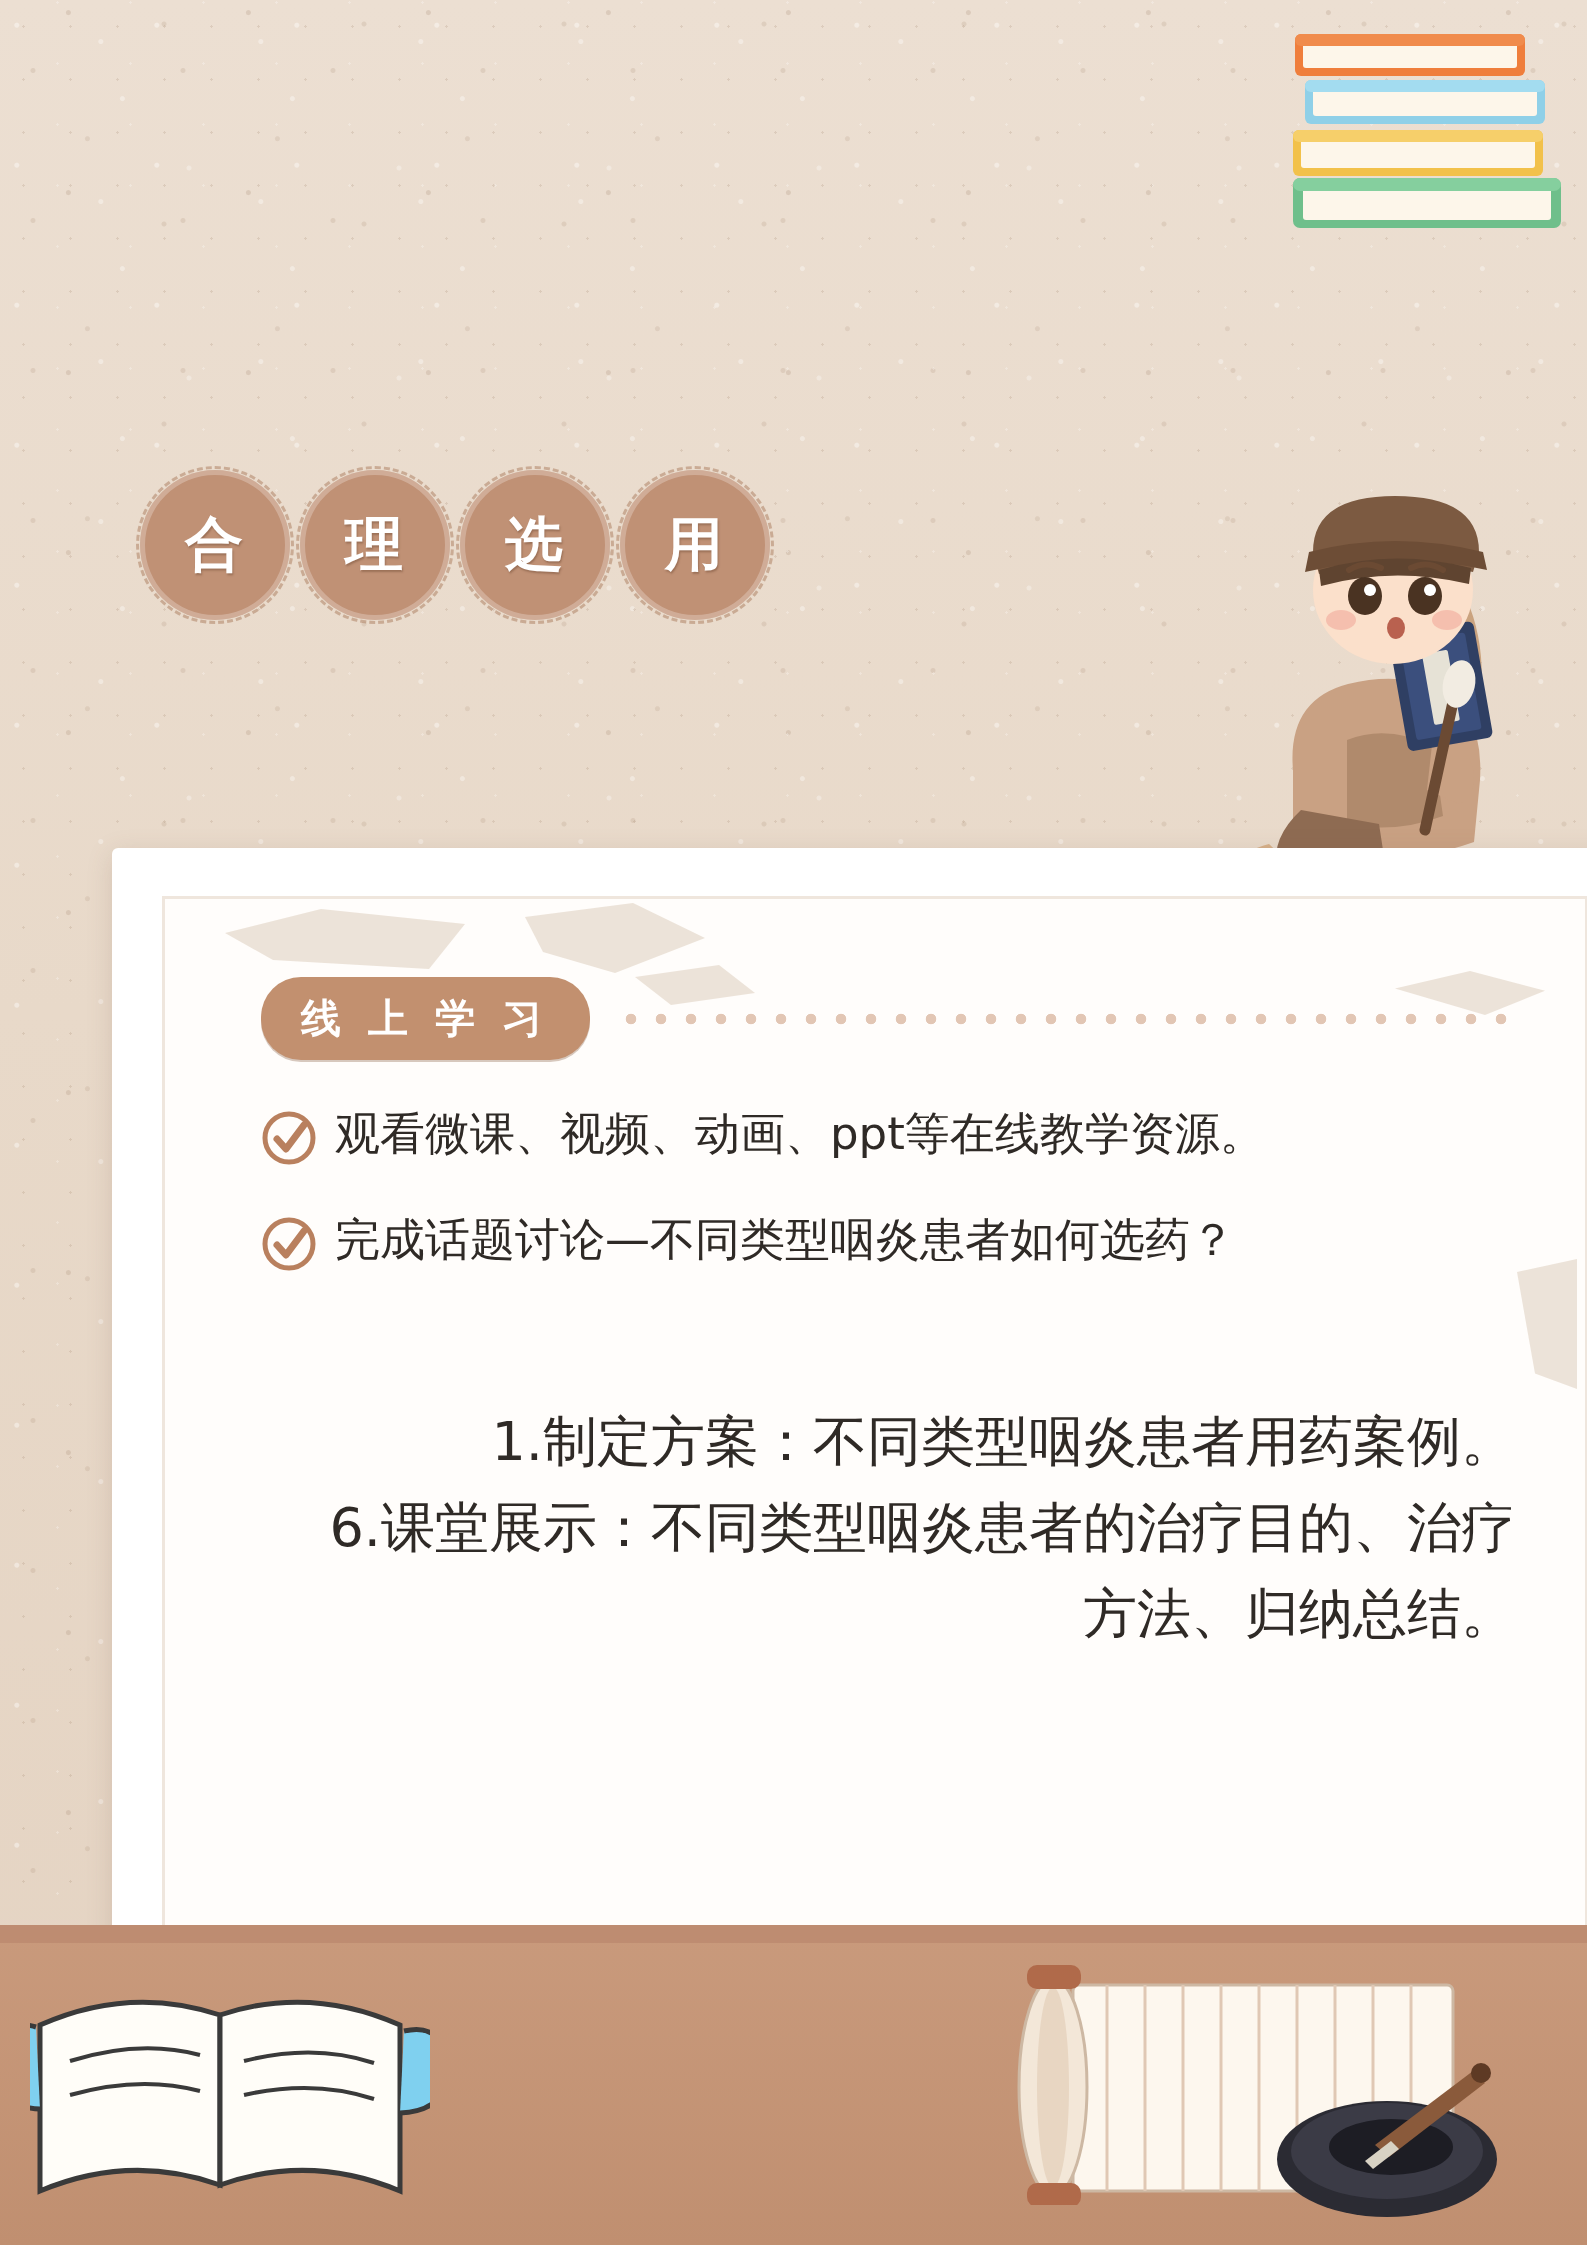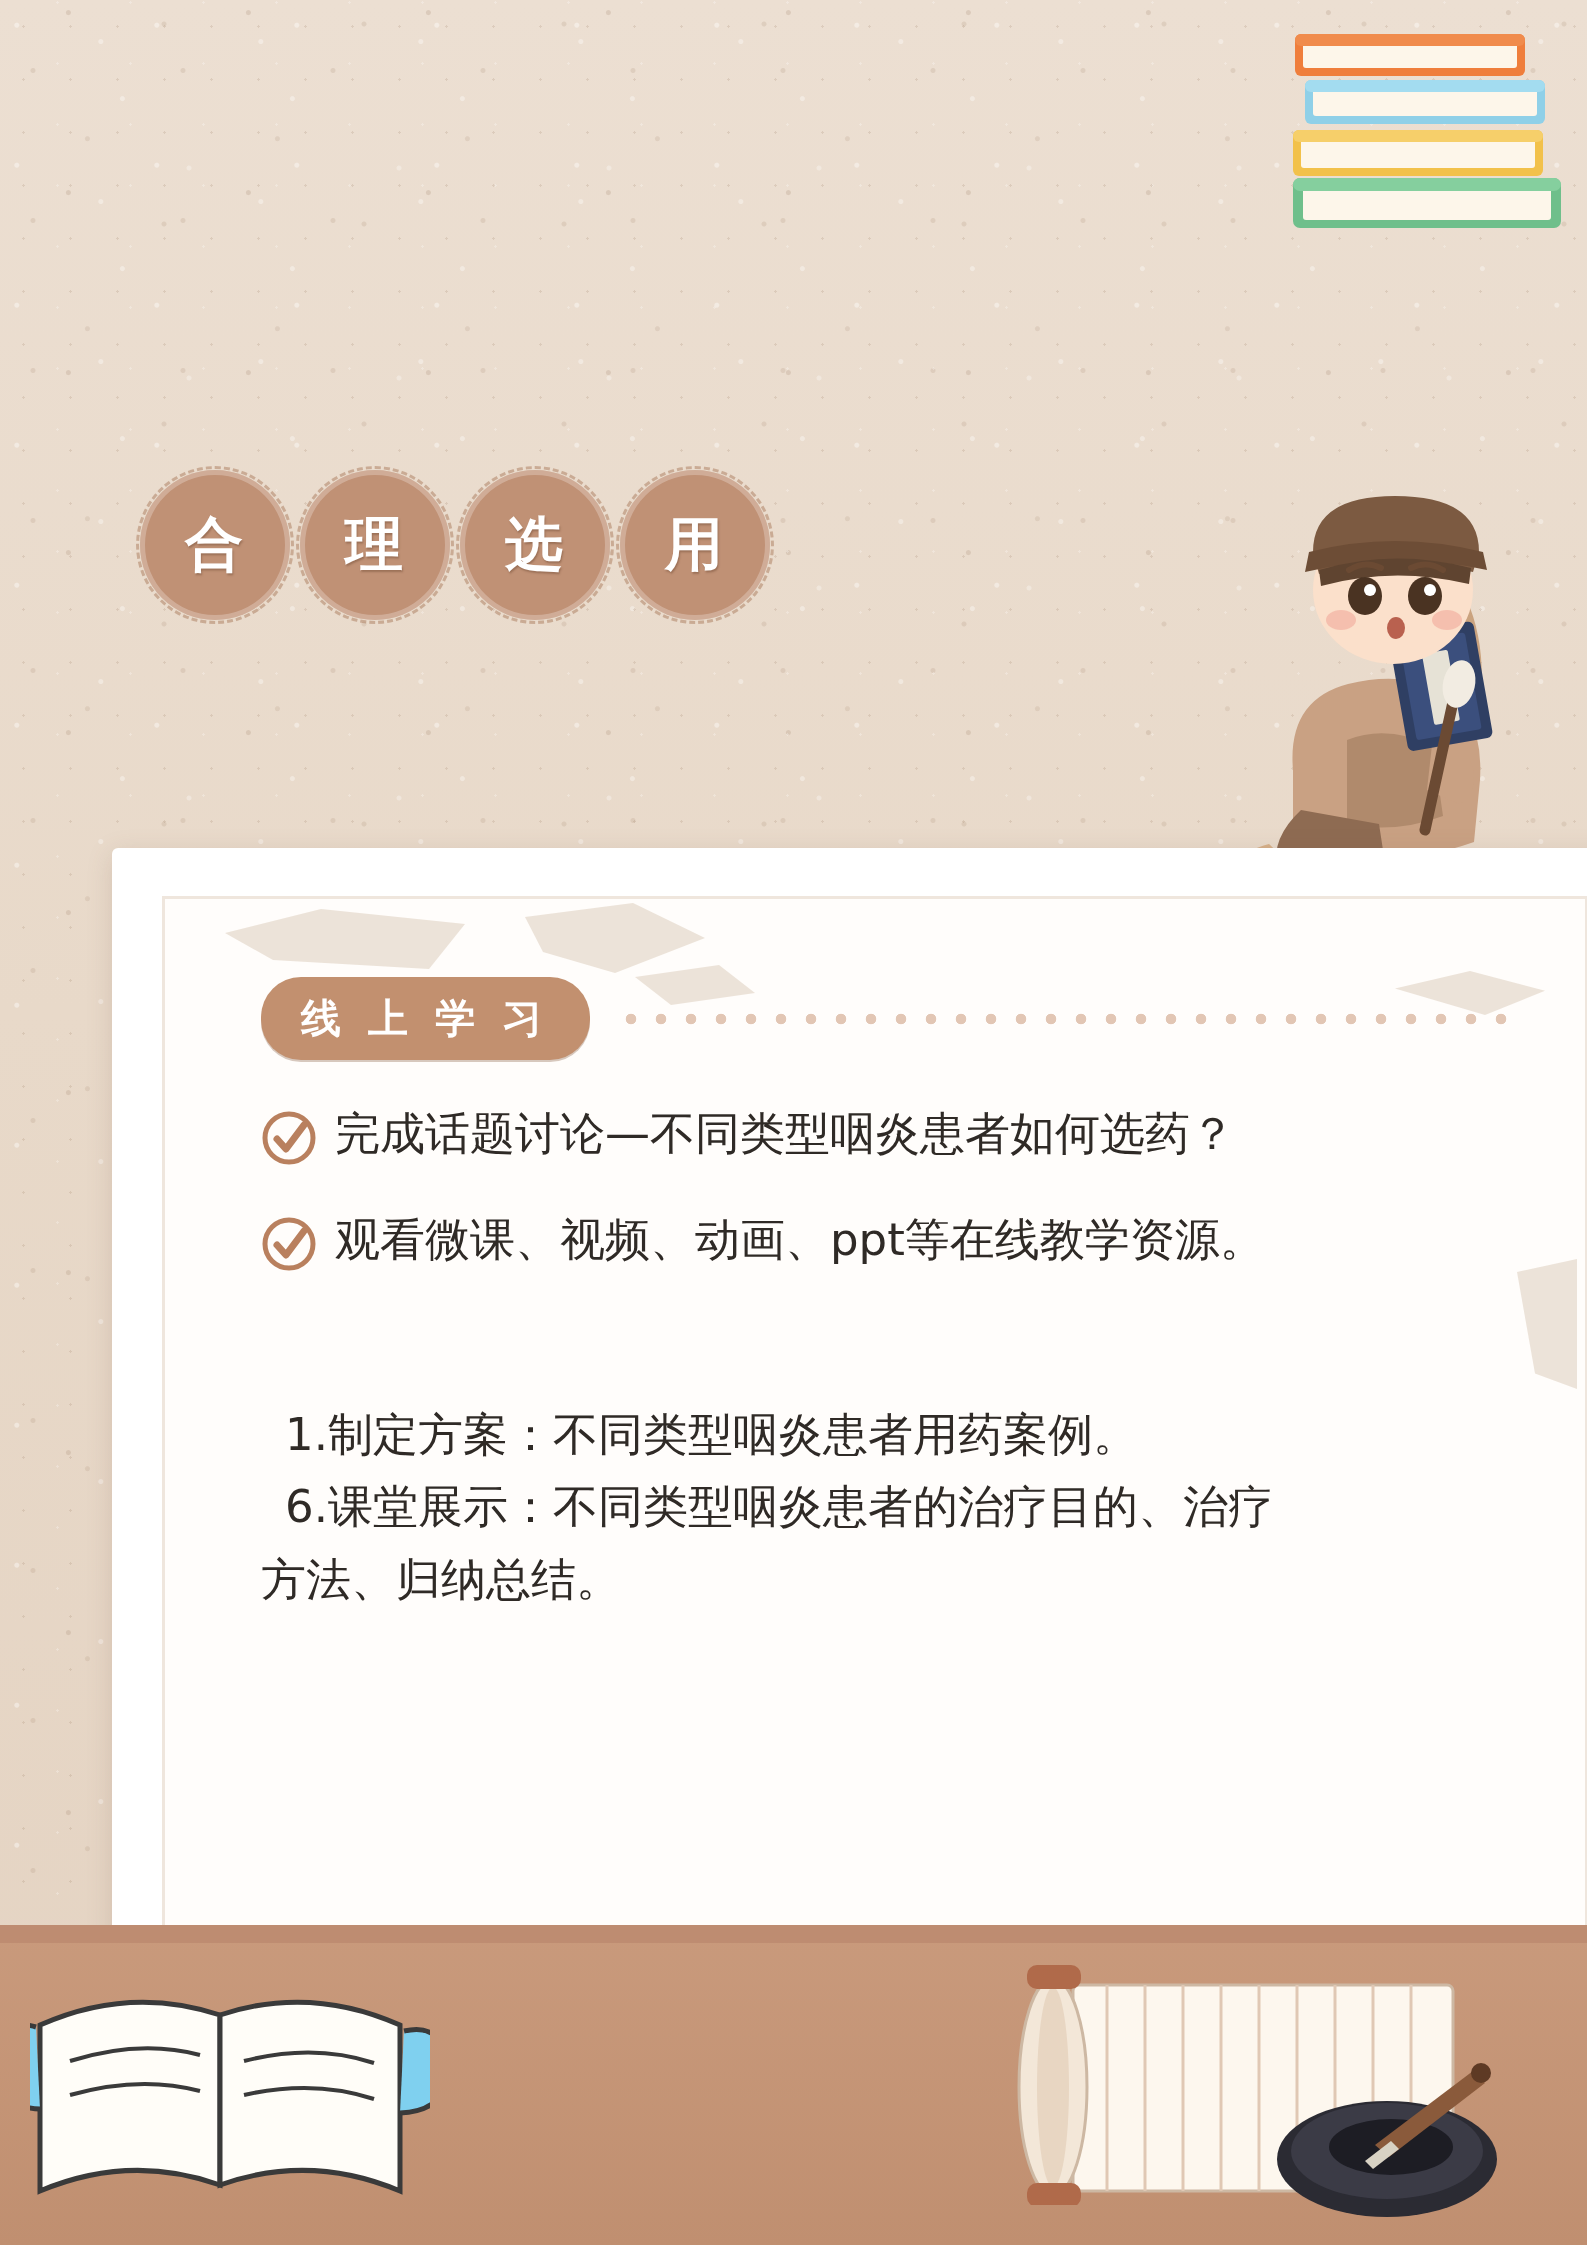--- a/index.html
+++ b/index.html
@@ -123,23 +123,23 @@
     background-size:30px 14px;background-repeat:repeat-x;background-position:0 center;}
 
   
   .chk-item{display:flex;align-items:flex-start;margin-top:44px;}
   .chk-icon{flex:0 0 auto;width:56px;height:56px;margin-right:18px;margin-top:6px;}
   .chk-text{
     font-size:45px;color:#2f2a26;line-height:1.35;
     font-family:"DejaVu Sans","Liberation Sans",sans-serif;
   }
   .num-line{
-    font-size:45px;color:#2f2a26;line-height:1.52;
+    font-size:54px;color:#2f2a26;line-height:1.52;
     font-family:"DejaVu Sans","Liberation Sans",sans-serif;
-    margin:0 0 4px 0;padding-left:24px;text-indent:0;
+    margin:0 0 4px 0;padding-left:24px;text-indent:0;text-align:right;
   }
 
   
   #desk{position:absolute;left:0;right:0;bottom:0;height:320px;
     background:linear-gradient(180deg,#c99a7c 0%,#c08f70 100%);}
   #desk-top{position:absolute;left:0;right:0;top:0;height:18px;background:#b8836a;opacity:.6;}
   #open-book{position:absolute;left:30px;bottom:30px;width:400px;height:250px;}
   #scroll{position:absolute;right:120px;bottom:40px;width:480px;height:250px;}
   #inkstone{position:absolute;right:60px;bottom:20px;width:260px;height:170px;}
 </style>
@@ -243,29 +243,29 @@
         <div class="pill-row">
           <div class="pill">线 上 学 习</div>
           <div class="dots"></div>
         </div>
 
         <div class="chk-item">
           <svg class="chk-icon" viewBox="0 0 56 56">
             <circle cx="28" cy="28" r="24" fill="none" stroke="#b9805e" stroke-width="5"></circle>
             <path d="M16 29 l9 10 l18 -24" fill="none" stroke="#b9805e" stroke-width="7" stroke-linecap="round" stroke-linejoin="round"></path>
           </svg>
-          <div class="chk-text">完成话题讨论—不同类型咽炎患者如何选药？</div>
+          <div class="chk-text">观看微课、视频、动画、ppt等在线教学资源。</div>
         </div>
 
         <div class="chk-item">
           <svg class="chk-icon" viewBox="0 0 56 56">
             <circle cx="28" cy="28" r="24" fill="none" stroke="#b9805e" stroke-width="5"></circle>
             <path d="M16 29 l9 10 l18 -24" fill="none" stroke="#b9805e" stroke-width="7" stroke-linecap="round" stroke-linejoin="round"></path>
           </svg>
-          <div class="chk-text">观看微课、视频、动画、ppt等在线教学资源。</div>
+          <div class="chk-text">完成话题讨论—不同类型咽炎患者如何选药？</div>
         </div>
       </div>
 
       <div class="section" style="top:458px;">
 
         <div style="margin-top:44px;">
           <p class="num-line">1.制定方案：不同类型咽炎患者用药案例。</p>
           <p class="num-line">6.课堂展示：不同类型咽炎患者的治疗目的、治疗</p>
           <p class="num-line" style="padding-left:0;">方法、归纳总结。</p>
         </div>

